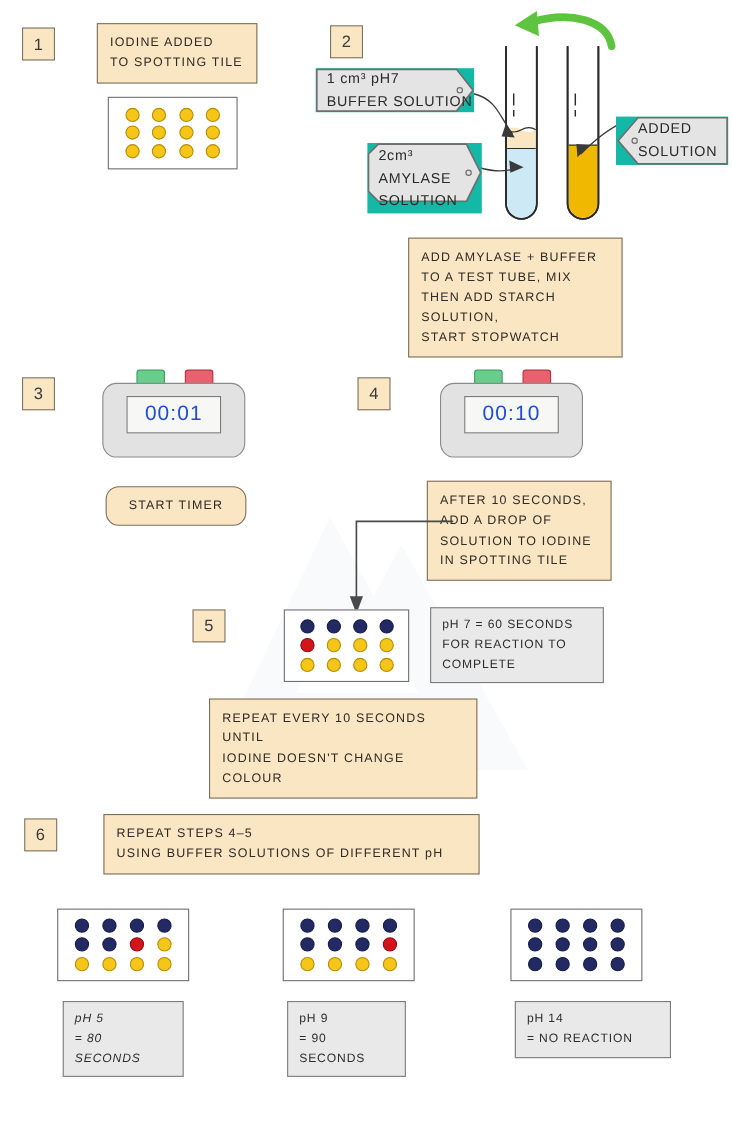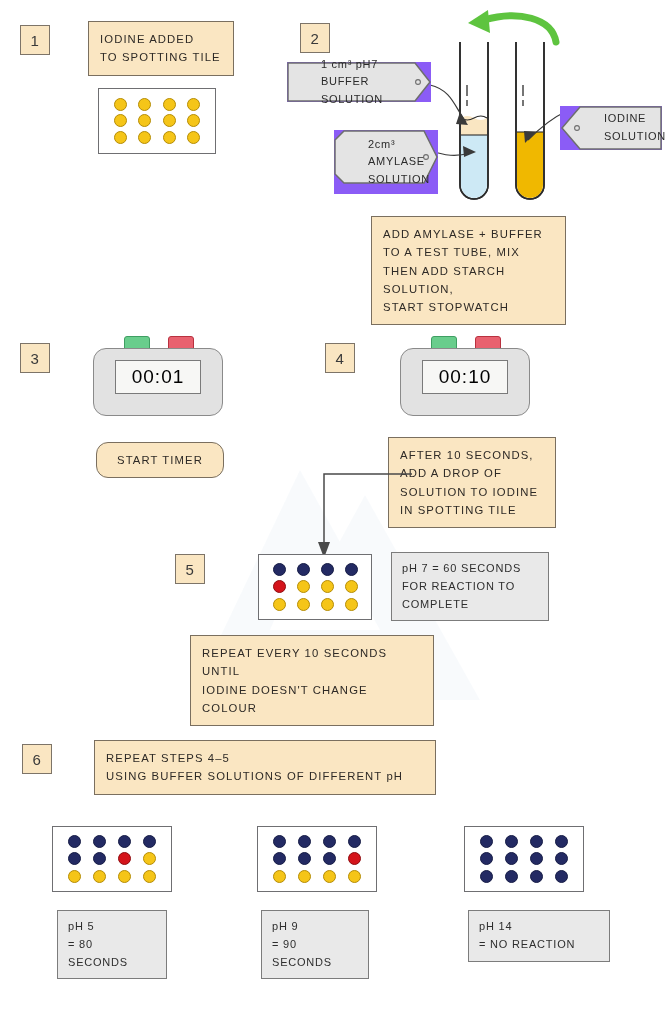--- a/index.html
+++ b/index.html
@@ -66,30 +66,29 @@
     font-size: 11px;
     line-height: 1.62;
     letter-spacing: 0.8px;
     color: #2e2e2e;
     box-sizing: border-box;
     white-space: pre-line;
   }
 
   
   .tag {
-    background: #8b5cf6;
-    font-size: 11px;
+    background: #14b8a6;
+    font-size: 13px;
     line-height: 1.6;
     letter-spacing: 0.7px;
     color: #2b2b2b;
     box-sizing: border-box;
     position: absolute;
     display: flex;
     align-items: center;
-    padding-left: 24px;
   }
   .tag .tag-svg { position: absolute; left: 0; top: 0; }
   .tag .tag-text {
     position: relative;
     z-index: 2;
     white-space: pre-line;
     padding-left: 10px;
   }
   .tag.notch-left .tag-text { padding-left: 20px; }
 
@@ -140,21 +139,21 @@
     top: 24px;
     width: 66%;
     height: 34px;
     background: #f7f7f5;
     border: 1.6px solid #7a7a7a;
     display: flex;
     align-items: center;
     justify-content: center;
     font-size: 19px;
     letter-spacing: 1px;
-    color: #000000;
+    color: #1d4ed8;
     box-sizing: border-box;
   }
 
   
   .tubes { position: absolute; }
 </style>
 </head>
 <body>
 
 <svg class="watermark" viewBox="0 0 360 360">
@@ -233,21 +232,21 @@
   <span class="tag-text">2cm³
 AMYLASE
 SOLUTION</span>
 </div>
 
 <div class="tag notch-left" style="left:560px; top:106px; width:102px; height:44px;">
   <svg class="tag-svg" width="102" height="44" viewBox="0 0 102 44">
     <path d="M101 1 H20 L2 22 L20 43 H101 Z" fill="#e4e4e4" stroke="#6e6e6e" stroke-width="1.5"></path>
     <circle cx="17" cy="22" r="2.4" fill="#e4e4e4" stroke="#6e6e6e" stroke-width="1.1"></circle>
   </svg>
-  <span class="tag-text">IODINE
+  <span class="tag-text">ADDED
 SOLUTION</span>
 </div>
 
 <div class="node cream-box" style="left:371px; top:216px; width:195px;">ADD  AMYLASE  +  BUFFER
 TO A TEST  TUBE, MIX
 THEN  ADD  STARCH  SOLUTION,
 START   STOPWATCH</div>
 
 <div class="node step-badge" style="left:20px; top:343px;">3</div>
 
@@ -315,21 +314,21 @@
     <span class="dot b" style="width: 13px; height: 13px;"></span>
     <span class="dot b" style="width: 13px; height: 13px;"></span>
     <span class="dot b" style="width: 13px; height: 13px;"></span>
     <span class="dot r" style="width: 13px; height: 13px;"></span>
     <span class="dot y" style="width: 13px; height: 13px;"></span>
     <span class="dot y" style="width: 13px; height: 13px;"></span>
     <span class="dot y" style="width: 13px; height: 13px;"></span>
     <span class="dot y" style="width: 13px; height: 13px;"></span>
     <span class="dot y" style="width: 13px; height: 13px;"></span>
   </div>
-<div class="node grey-box" style="left:57px; top:910px; width:110px;">pH 5
+<div class="node grey-box" style="left:57px; top:910px; width:110px;font-style:italic;">pH 5
 = 80  SECONDS</div>
 
 <div class="node tile" id="tile-ph9" style="left:257px; top:826px; width:120px; height:66px; padding:6px 9px;">
     <span class="dot b" style="width: 13px; height: 13px;"></span>
     <span class="dot b" style="width: 13px; height: 13px;"></span>
     <span class="dot b" style="width: 13px; height: 13px;"></span>
     <span class="dot b" style="width: 13px; height: 13px;"></span>
     <span class="dot b" style="width: 13px; height: 13px;"></span>
     <span class="dot b" style="width: 13px; height: 13px;"></span>
     <span class="dot b" style="width: 13px; height: 13px;"></span>

